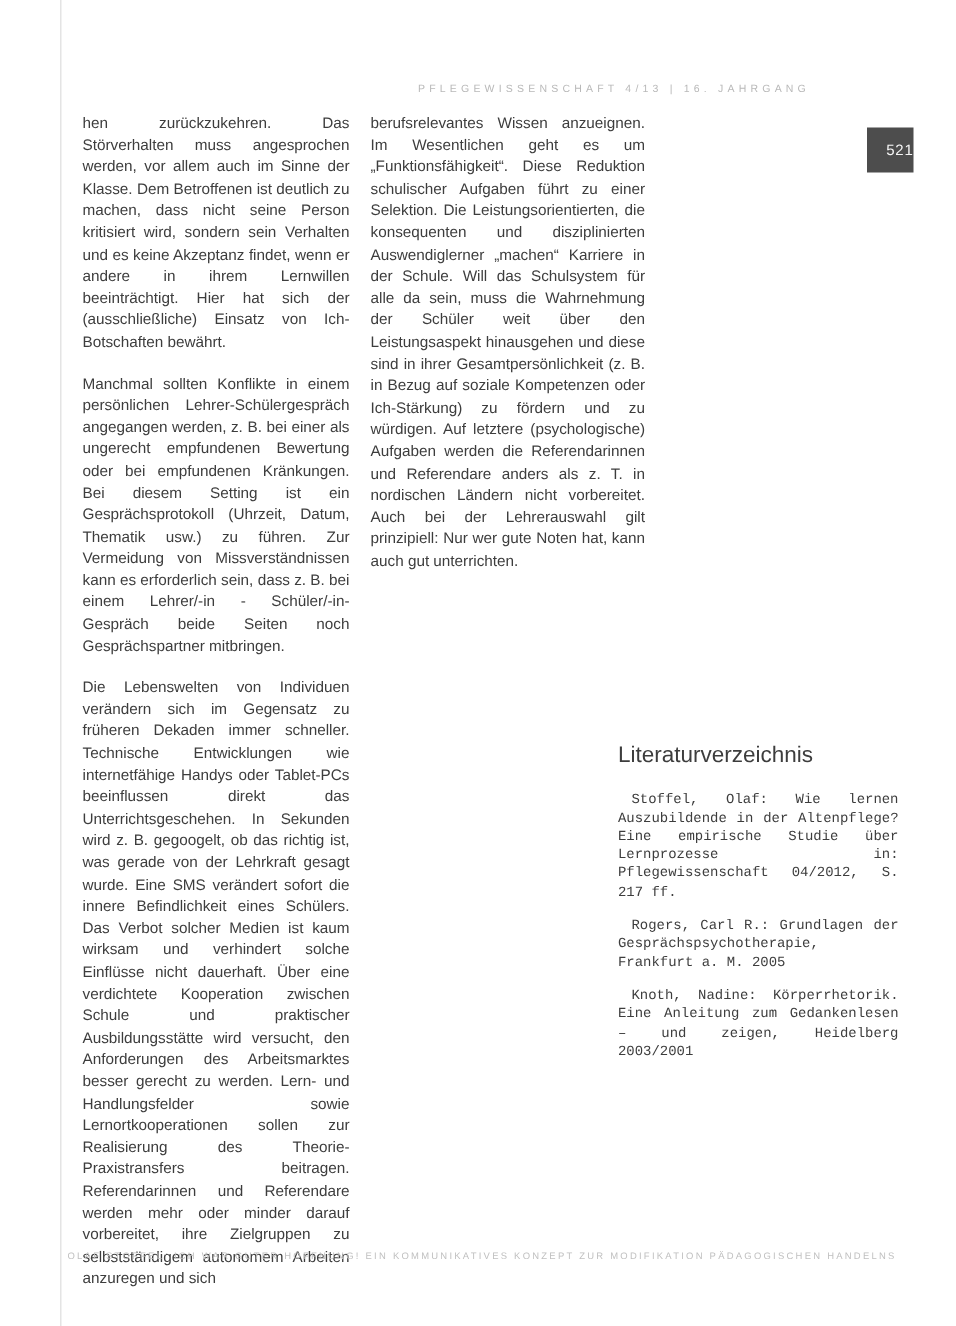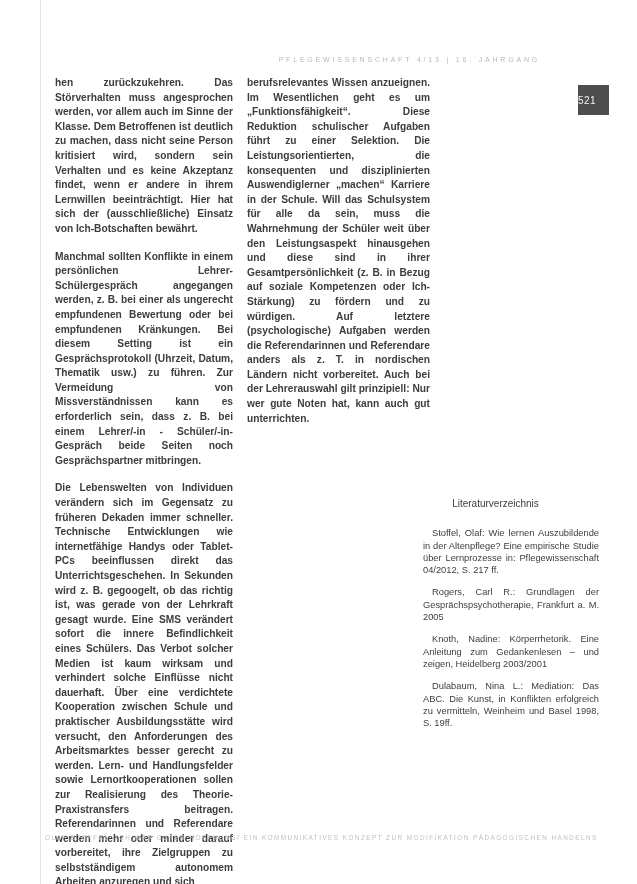--- a/index.html
+++ b/index.html
@@ -18,58 +18,59 @@
     position:absolute;top:56px;left:140px;width:400px;
     text-align:right;
     font-size:7px;letter-spacing:2.8px;
     color:#b9b9b9;
     text-transform:uppercase;
     white-space:nowrap;
   }
   .page-number-box{
     position:absolute;left:578px;top:85px;width:31px;height:30px;
     background:#4d4d4d;color:#f5f5f5;
-    display:flex;align-items:center;justify-content:flex-start;
+    display:flex;align-items:center;justify-content:flex-end;
     font-size:10px;letter-spacing:0.5px;
   }
   .col{
     position:absolute;
     font-size:10.2px;line-height:14.6px;
     color:#3d3d3d;
     text-align:justify;
     hyphens:auto;
     -webkit-hyphens:auto;
   }
   .col1{left:55px;top:76px;width:178px;}
   .col2{left:247px;top:76px;width:183px;}
-  .col p{margin:0 0 13px 0;font-weight:bold;}
+  .col p{margin:0 0 13px 0;}
   .section-heading{
     color:#3f7f9e;
     text-align:right;
     font-size:11px;line-height:15.5px;
     margin:12px 0 3px 0;
   }
   .lit{
     position:absolute;left:412px;top:498px;width:187px;
     font-size:9.3px;line-height:12.3px;
     color:#3d3d3d;
     text-align:justify;
     hyphens:auto;
     -webkit-hyphens:auto;
   }
   .lit-heading{
-    font-size:10px;
-    text-align:center;
+    font-size:15px;
+    text-align:left;
     padding-right:20px;
     margin:0 0 17px 0;
     color:#3d3d3d;
   }
   .ref{
-    margin:0 0 10px 11px;
+    margin:0 0 10px 0;
     text-indent:9px;
+    font-family:Liberation Mono, monospace;
   }
   .footer{
     position:absolute;left:45px;top:834px;width:556px;
     font-size:6.3px;letter-spacing:1.5px;
     color:#c0c0c0;
     text-transform:uppercase;
     white-space:nowrap;overflow:hidden;
   }
 </style>
 </head>
@@ -91,16 +92,15 @@
 
 <div class="col col2">
   <p>berufsrelevantes Wissen anzueignen. Im Wesentlichen geht es um „Funktionsfähigkeit“. Diese Reduktion schulischer Aufgaben führt zu einer Selektion. Die Leistungsorientierten, die konsequenten und disziplinierten Auswendiglerner „machen“ Karriere in der Schule. Will das Schulsystem für alle da sein, muss die Wahrnehmung der Schüler weit über den Leistungsaspekt hinausgehen und diese sind in ihrer Gesamtpersönlichkeit (z. B. in Bezug auf soziale Kompetenzen oder Ich-Stärkung) zu fördern und zu würdigen. Auf letztere (psychologische) Aufgaben werden die Referendarinnen und Referendare anders als z. T. in nordischen Ländern nicht vorbereitet. Auch bei der Lehrerauswahl gilt prinzipiell: Nur wer gute Noten hat, kann auch gut unterrichten.</p>
 </div>
 
 <div class="lit">
   <div class="lit-heading">Literaturverzeichnis</div>
   <p class="ref">Stoffel, Olaf: Wie lernen Auszubildende in der Altenpflege? Eine empirische Studie über Lernprozesse in: Pflegewissenschaft 04/2012, S. 217 ff.</p>
   <p class="ref">Rogers, Carl R.: Grundlagen der Gesprächspsychotherapie, Frankfurt a. M. 2005</p>
   <p class="ref">Knoth, Nadine: Körperrhetorik. Eine Anleitung zum Gedankenlesen – und zeigen, Heidelberg 2003/2001</p>
-  <p class="ref">Dulabaum, Nina L.: Mediation: Das ABC. Die Kunst, in Konflikten erfolgreich zu vermitteln, Weinheim und Basel 1998, S. 19ff.</p>
 </div>
 
 <div class="footer">Olaf Stoffel: Ich war guter Hoffnung! Ein kommunikatives Konzept zur Modifikation pädagogischen Handelns ...</div>
 
 </body></html>

